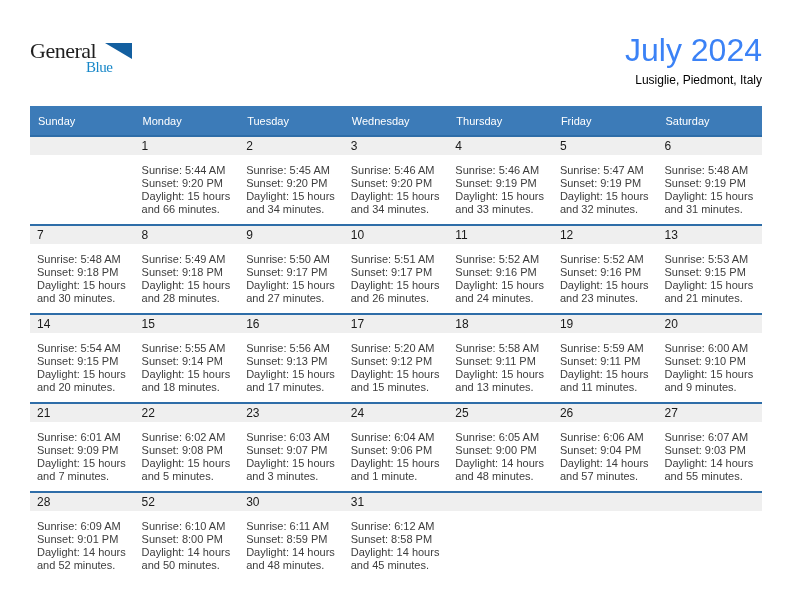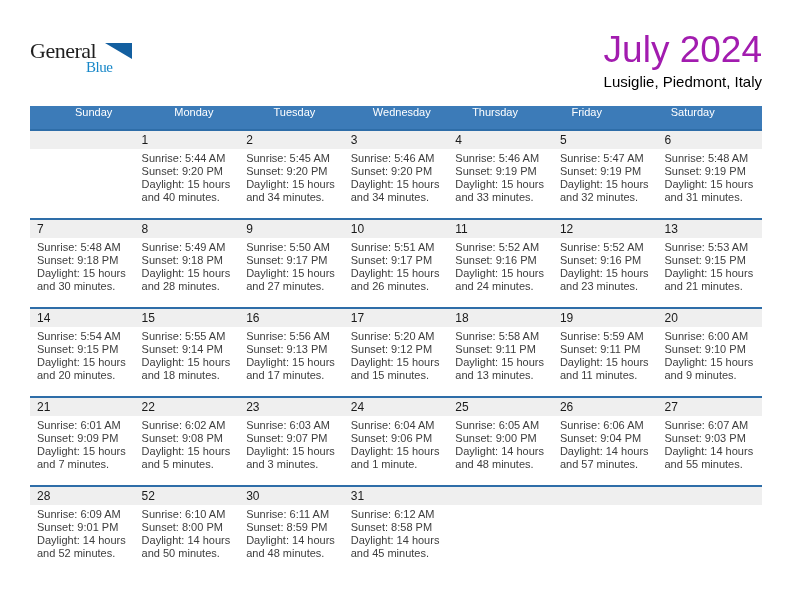--- a/index.html
+++ b/index.html
@@ -43,41 +43,41 @@
     font-size: 15px; letter-spacing: -0.5px;
     color: var(--logo-blue-text, #1787c8);
   }
   .titles {
     position: absolute;
     right: 0; top: 34px;
     text-align: right;
     width: 100%;
   }
   .month-title {
-    font-size: 37px;
-    color: #a21caf;
+    font-size: 32px;
+    color: #3b82f6;
     line-height: 32px;
   }
   .location-subtitle {
-    font-size: 15px;
+    font-size: 12px;
     color: #000000;
     margin-top: 7px;
   }
 
   
   .calendar {
     position: absolute;
     left: 30px; top: 106px;
     width: 732px;
   }
   .weekday-row {
     display: flex;
     background: var(--header-blue, #3c7bb8);
-    height: 23px;
-    padding-left: 37px;
+    height: 29px;
+    align-items: center;
   }
   .weekday-cell {
     flex: 1 1 0;
     color: #ffffff;
     font-size: 11px;
     padding-left: 8px;
     box-sizing: border-box;
     white-space: nowrap;
     overflow: hidden;
   }
@@ -103,21 +103,21 @@
   }
   .day-number {
     position: relative;
     height: 18px;
     line-height: 18px;
     font-size: 12px;
     color: #1a1a1a;
   }
   .day-details {
     position: relative;
-    margin-top: 3px;
+    margin-top: 9px;
     font-size: 11px;
     line-height: 13px;
     color: #3d3d3d;
   }
   .detail-line { white-space: nowrap; }
 </style>
 </head>
 <body>
 
 <div class="page">
@@ -156,21 +156,21 @@
     <div class="day-number"></div>
     <div class="day-details"></div>
   </div>
 
   <div class="day-cell">
     <div class="day-number">1</div>
     <div class="day-details">
               <div class="detail-line">Sunrise: 5:44 AM</div>
               <div class="detail-line">Sunset: 9:20 PM</div>
               <div class="detail-line">Daylight: 15 hours</div>
-              <div class="detail-line">and 40 minutes.</div>
+              <div class="detail-line">and 66 minutes.</div>
             </div>
   </div>
 
   <div class="day-cell">
     <div class="day-number">2</div>
     <div class="day-details">
               <div class="detail-line">Sunrise: 5:45 AM</div>
               <div class="detail-line">Sunset: 9:20 PM</div>
               <div class="detail-line">Daylight: 15 hours</div>
               <div class="detail-line">and 34 minutes.</div>

